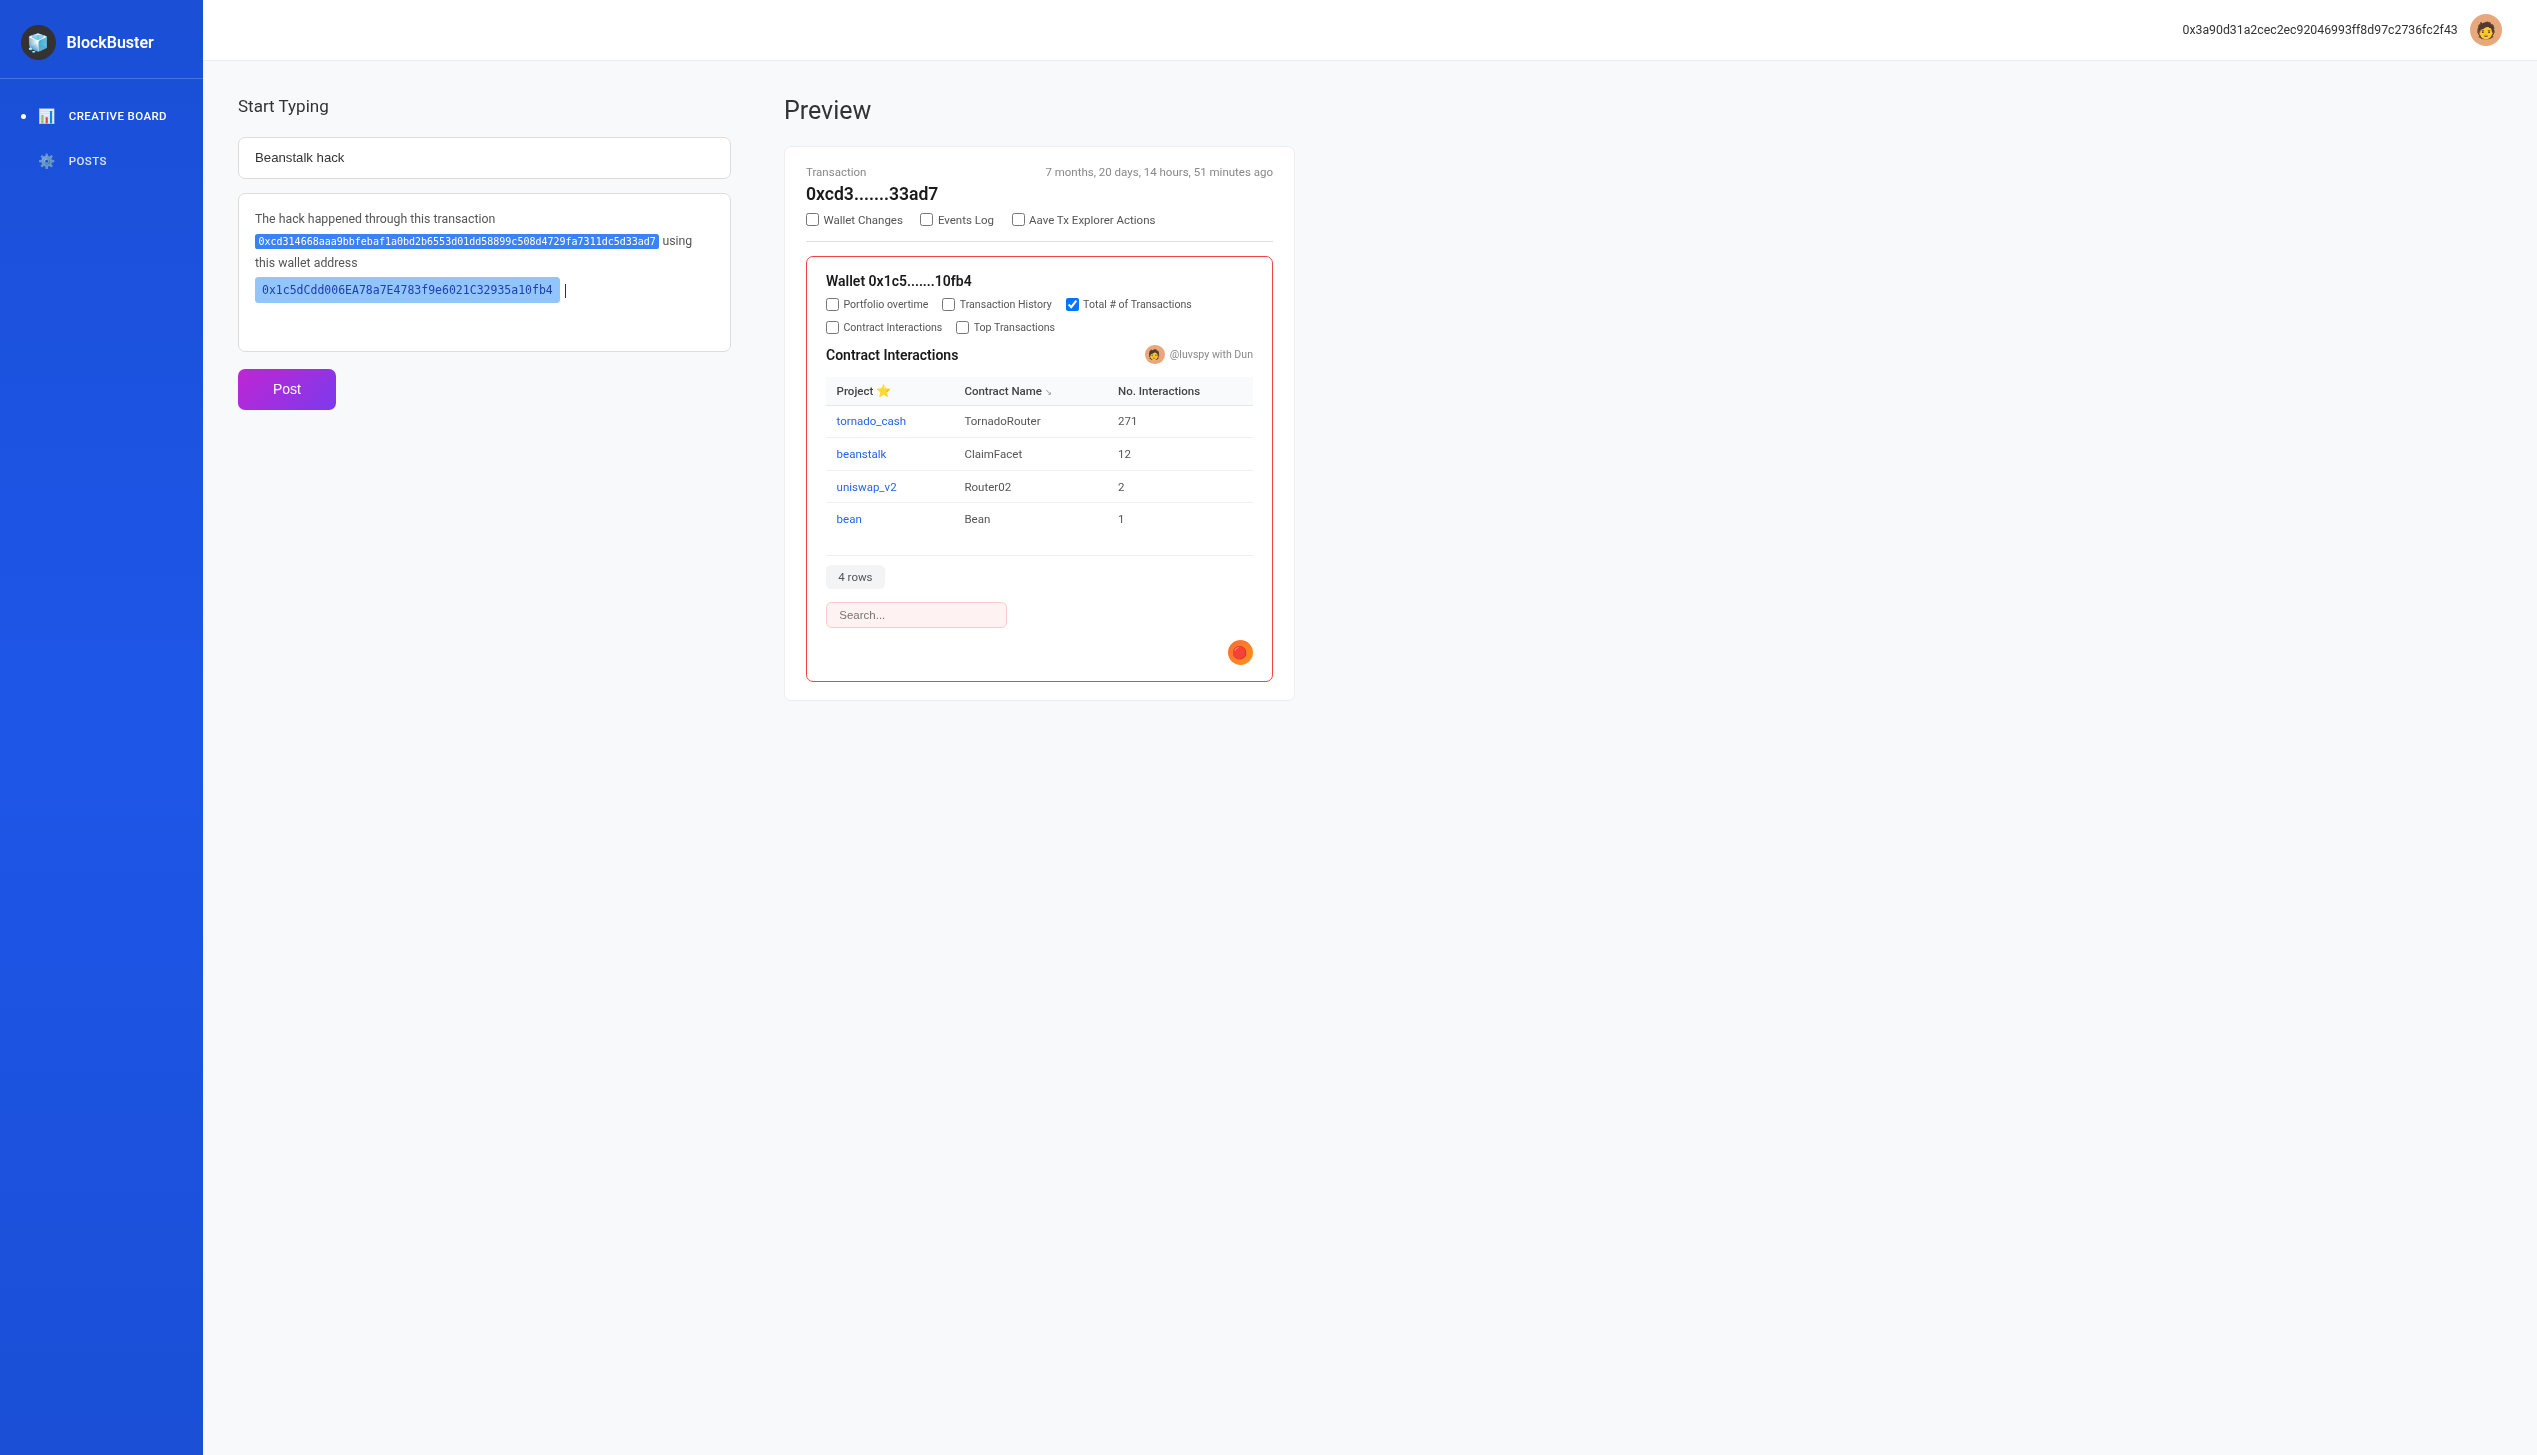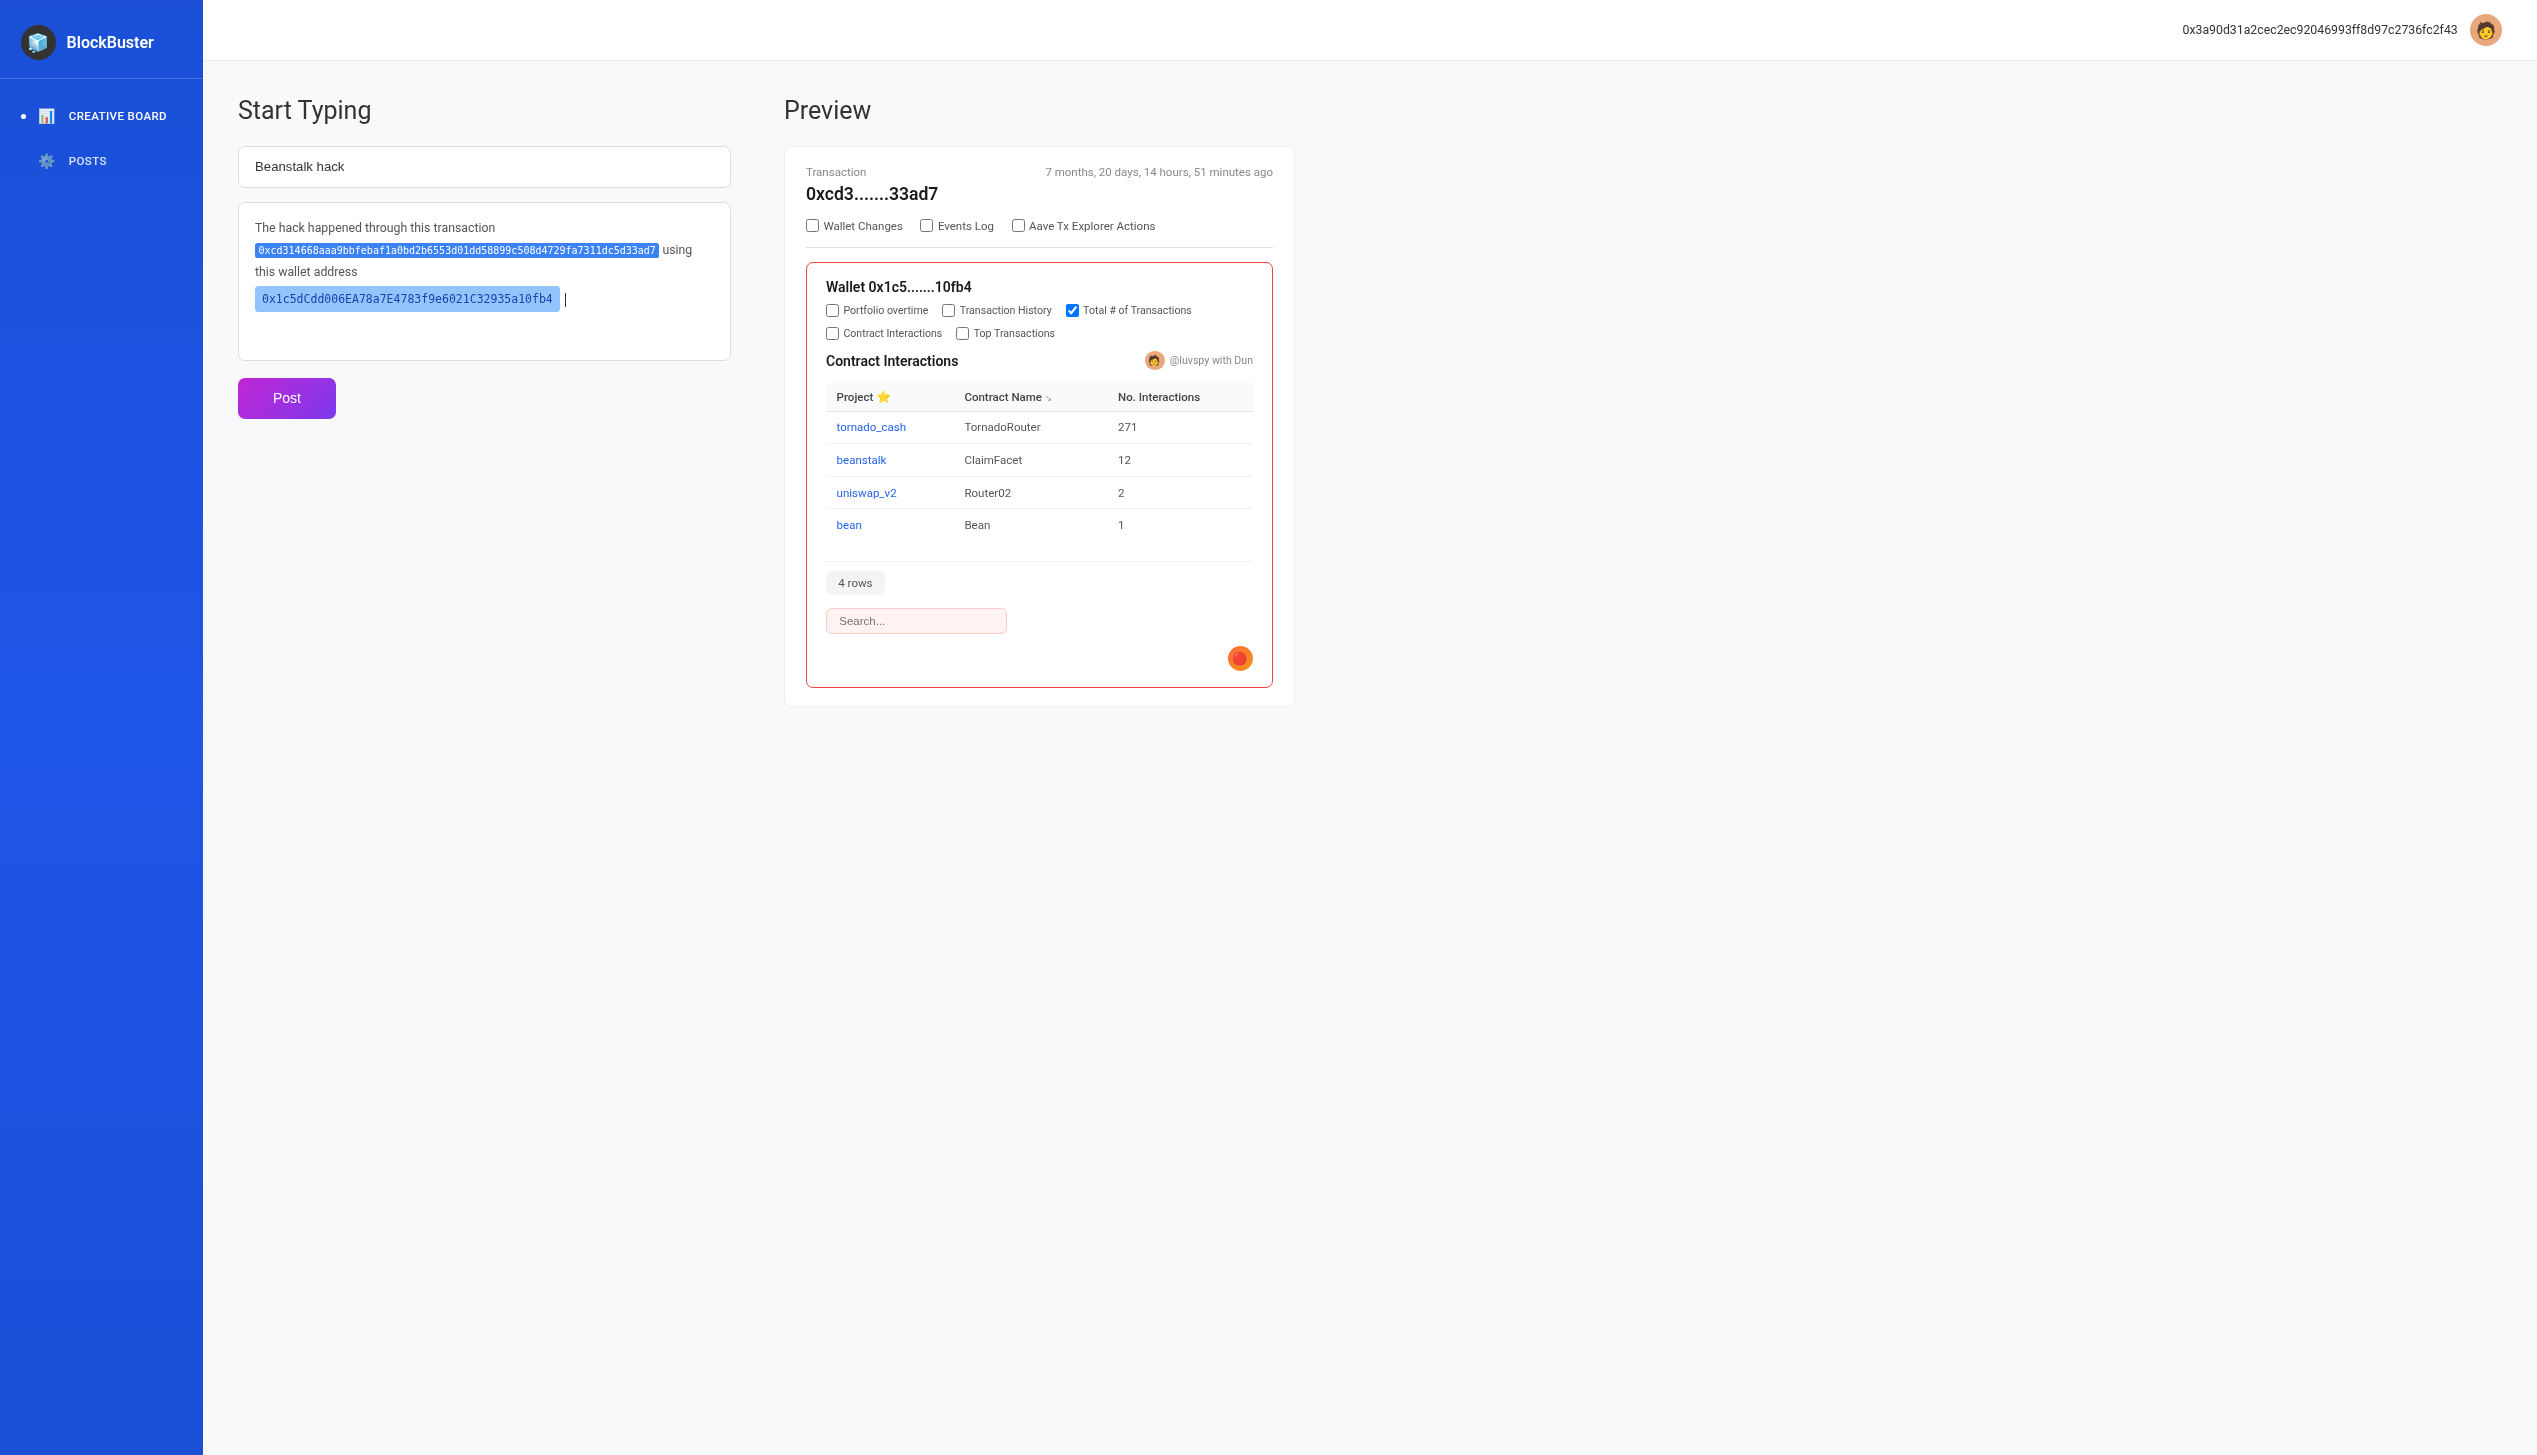--- a/index.html
+++ b/index.html
@@ -118,21 +118,21 @@
       padding: 35px 35px 35px;
       gap: 53px;
     }
 
     
     .left-panel {
       flex: 1;
       max-width: 493px;
     }
     .section-title {
-      font-size: 25px;
+      font-size: 17px;
       font-weight: 400;
       color: #333;
       margin-bottom: 21px;
     }
     .search-input-box {
       width: 100%;
       border: 0.9px solid #ddd;
       border-radius: 7px;
       padding: 12.3px 16px;
       font-size: 13.2px;
@@ -222,21 +222,21 @@
       color: #888;
     }
     .tx-time {
       font-size: 11.5px;
       color: #888;
     }
     .tx-hash {
       font-size: 17.6px;
       font-weight: 600;
       color: #1a1a1a;
-      margin-bottom: 15px;
+      margin-bottom: 9px;
     }
     .tx-options {
       display: flex;
       gap: 17.6px;
       font-size: 11.5px;
       color: #555;
       margin-bottom: 14px;
       flex-wrap: wrap;
     }
     .tx-options label {

